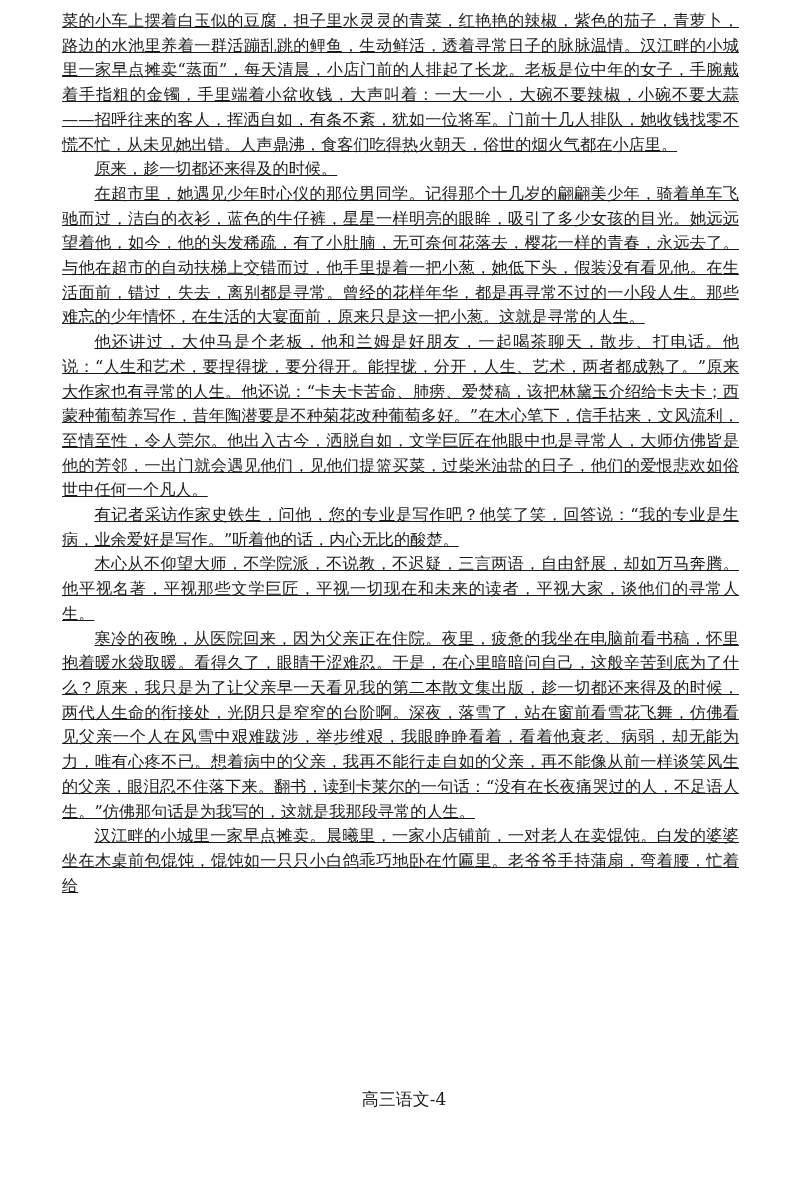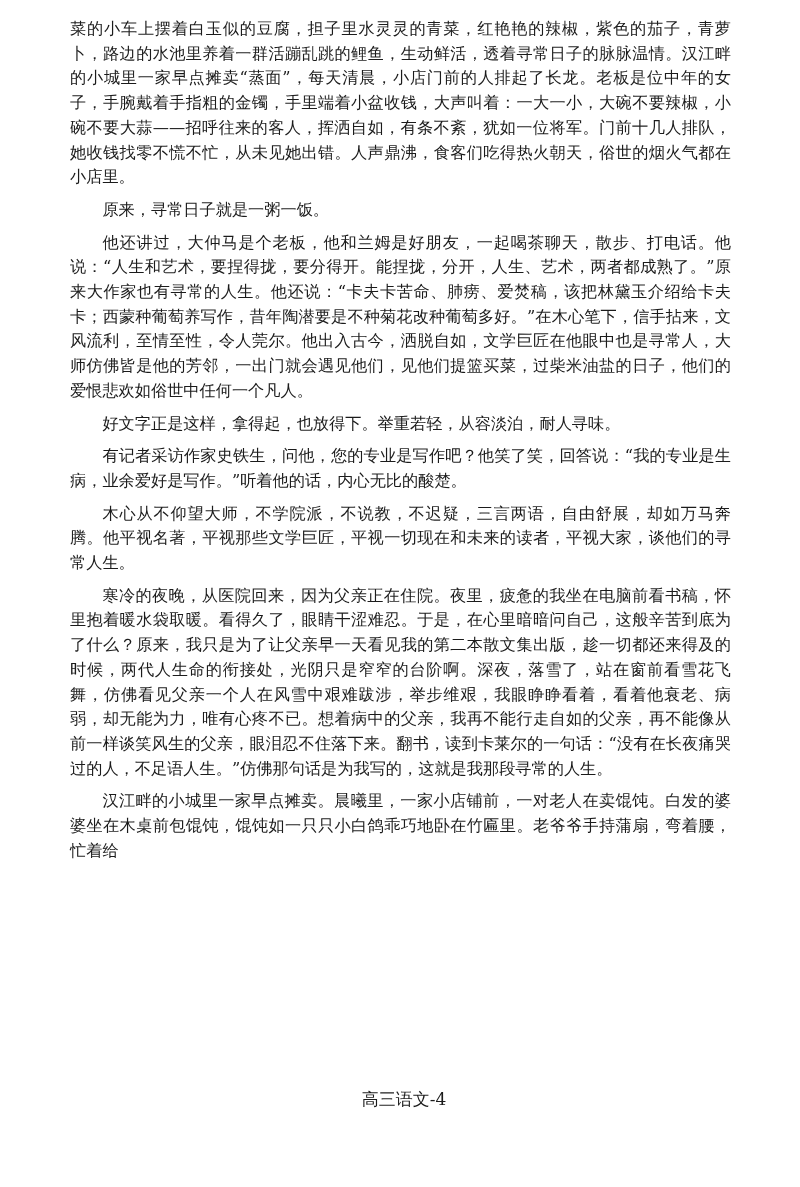--- a/index.html
+++ b/index.html
@@ -20,22 +20,23 @@
     position: absolute;
     left: 62px;
     top: 9px;
     width: 677px;
     font-size: 16.2px;
     line-height: 24.7px;
     text-align: justify;
     letter-spacing: 0;
   }
   .para {
-    margin: 8px;
+    margin: 0;
     padding: 0;
+    text-decoration: underline;
   }
   .para.indent {
     text-indent: 2em;
   }
   .u {
     text-decoration: underline;
     text-underline-offset: 3px;
     text-decoration-thickness: 1.2px;
   }
   .footer {
@@ -48,23 +49,23 @@
     line-height: 26px;
     color: #1b1b1b;
   }
 </style>
 </head>
 <body>
 
 <div class="page">
   <div class="essay">
       <p class="para"><span class="">菜的小车上摆着白玉似的豆腐，担子里水灵灵的青菜，红艳艳的辣椒，紫色的茄子，青萝卜，路边的水池里养着一群活蹦乱跳的鲤鱼，生动鲜活，透着寻常日子的脉脉温情。汉江畔的小城里一家早点摊卖“蒸面”，每天清晨，小店门前的人排起了长龙。老板是位中年的女子，手腕戴着手指粗的金镯，手里端着小盆收钱，大声叫着：一大一小，大碗不要辣椒，小碗不要大蒜——招呼往来的客人，挥洒自如，有条不紊，犹如一位将军。门前十几人排队，她收钱找零不慌不忙，从未见她出错。人声鼎沸，食客们吃得热火朝天，俗世的烟火气都在小店里。</span></p>
-      <p class="para indent"><span class="">原来，寻常日子就是一粥一饭。</span></p>
+      <p class="para indent"><span class="">原来，趁一切都还来得及的时候。</span></p>
+      <p class="para indent"><span class="">在超市里，她遇见少年时心仪的那位男同学。记得那个十几岁的翩翩美少年，骑着单车飞驰而过，洁白的衣衫，蓝色的牛仔裤，星星一样明亮的眼眸，吸引了多少女孩的目光。她远远望着他，如今，他的头发稀疏，有了小肚腩，无可奈何花落去，樱花一样的青春，永远去了。与他在超市的自动扶梯上交错而过，他手里提着一把小葱，她低下头，假装没有看见他。在生活面前，错过，失去，离别都是寻常。曾经的花样年华，都是再寻常不过的一小段人生。那些难忘的少年情怀，在生活的大宴面前，原来只是这一把小葱。这就是寻常的人生。</span></p>
       <p class="para indent"><span class="">他还讲过，大仲马是个老板，他和兰姆是好朋友，一起喝茶聊天，散步、打电话。他说：“人生和艺术，要捏得拢，要分得开。能捏拢，分开，人生、艺术，两者都成熟了。”原来大作家也有寻常的人生。他还说：“卡夫卡苦命、肺痨、爱焚稿，该把林黛玉介绍给卡夫卡；西蒙种葡萄养写作，昔年陶潜要是不种菊花改种葡萄多好。”在木心笔下，信手拈来，文风流利，至情至性，令人莞尔。他出入古今，洒脱自如，文学巨匠在他眼中也是寻常人，大师仿佛皆是他的芳邻，一出门就会遇见他们，见他们提篮买菜，过柴米油盐的日子，他们的爱恨悲欢如俗世中任何一个凡人。</span></p>
-      <p class="para indent"><span class="">好文字正是这样，拿得起，也放得下。举重若轻，从容淡泊，耐人寻味。</span></p>
       <p class="para indent"><span class="">有记者采访作家史铁生，问他，您的专业是写作吧？他笑了笑，回答说：“我的专业是生病，业余爱好是写作。”听着他的话，内心无比的酸楚。</span></p>
       <p class="para indent"><span class="">木心从不仰望大师，不学院派，不说教，不迟疑，三言两语，自由舒展，却如万马奔腾。他平视名著，平视那些文学巨匠，平视一切现在和未来的读者，平视大家，谈他们的寻常人生。</span></p>
       <p class="para indent"><span class="">寒冷的夜晚，从医院回来，因为父亲正在住院。夜里，疲惫的我坐在电脑前看书稿，怀里抱着暖水袋取暖。看得久了，眼睛干涩难忍。于是，在心里暗暗问自己，这般辛苦到底为了什么？原来，我只是为了让父亲早一天看见我的第二本散文集出版，趁一切都还来得及的时候，两代人生命的衔接处，光阴只是窄窄的台阶啊。深夜，落雪了，站在窗前看雪花飞舞，仿佛看见父亲一个人在风雪中艰难跋涉，举步维艰，我眼睁睁看着，看着他衰老、病弱，却无能为力，唯有心疼不已。想着病中的父亲，我再不能行走自如的父亲，再不能像从前一样谈笑风生的父亲，眼泪忍不住落下来。翻书，读到卡莱尔的一句话：“没有在长夜痛哭过的人，不足语人生。”仿佛那句话是为我写的，这就是我那段寻常的人生。</span></p>
       <p class="para indent"><span class="">汉江畔的小城里一家早点摊卖。晨曦里，一家小店铺前，一对老人在卖馄饨。白发的婆婆坐在木桌前包馄饨，馄饨如一只只小白鸽乖巧地卧在竹匾里。老爷爷手持蒲扇，弯着腰，忙着给</span></p>
     </div>
   <div class="footer">
     <span>高三语文-4</span>
   </div>
 </div>
 

